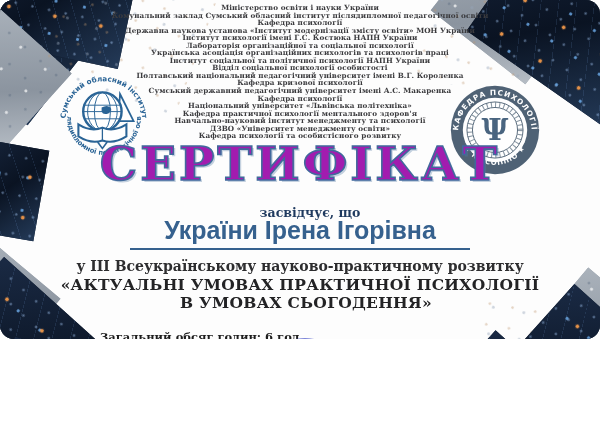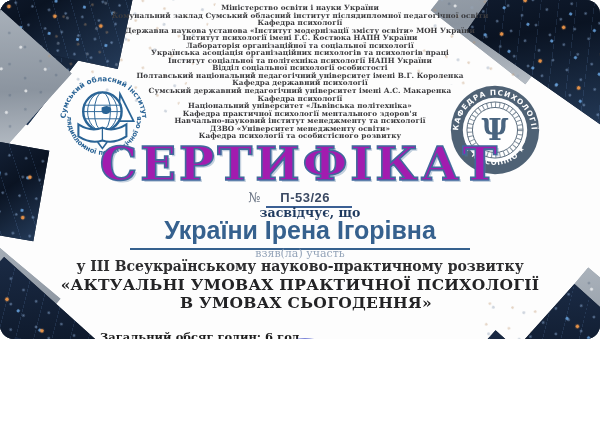--- a/index.html
+++ b/index.html
@@ -108,24 +108,24 @@
   <div class="content">
 
     <div class="hdr">
       <div>Міністерство освіти і науки України</div>
       <div>Комунальний заклад Сумський обласний інститут післядипломної педагогічної освіти</div>
       <div>Кафедра психології</div>
       <div>Державна наукова установа «Інститут модернізації змісту освіти» МОН України</div>
       <div>Інститут психології імені Г.С. Костюка НАПН України</div>
       <div>Лабораторія організаційної та соціальної психології</div>
       <div>Українська асоціація організаційних психологів та психологів праці</div>
-      <div>Інститут соціальної та політехніка психології НАПН України</div>
+      <div>Інститут соціальної та політичної психології НАПН України</div>
       <div>Відділ соціальної психології особистості</div>
       <div>Полтавський національний педагогічний університет імені В.Г. Короленка</div>
-      <div>Кафедра державний психології</div>
+      <div>Кафедра кризової психології</div>
       <div>Сумський державний педагогічний університет імені А.С. Макаренка</div>
       <div>Кафедра психології</div>
       <div>Національний університет «Львівська політехніка»</div>
       <div>Кафедра практичної психології ментального здоров'я</div>
       <div>Навчально-науковий інститут менеджменту та психології</div>
       <div>ДЗВО «Університет менеджменту освіти»</div>
       <div>Кафедра психології та особистісного розвитку</div>
     </div>
 
     <svg class="seal-left" viewBox="0 0 120 120">
@@ -168,29 +168,25 @@
         <textPath href="#rsTop" startOffset="50%" text-anchor="middle">КАФЕДРА  ПСИХОЛОГІЇ</textPath>
       </text>
       <text font-size="7.5" font-weight="bold" fill="#ffffff" font-family="DejaVu Sans, sans-serif" letter-spacing="1">
         <textPath href="#rsBot" startOffset="50%" text-anchor="middle">★ КЗ СОІППО ★</textPath>
       </text>
       <text x="50" y="61" font-size="32" font-weight="bold" fill="#4a6580" text-anchor="middle" font-family="DejaVu Serif, serif">Ψ</text>
     </svg>
 
     <div class="title">СЕРТИФІКАТ</div>
 
-    <div class="numline">
-      <span class="no">№</span><span class="num">П-53/26</span>
-    </div>
 
     <div class="certifies">засвідчує, що</div>
 
     <div class="name"><span>України Ірена Ігорівна</span></div>
 
-    <div class="took">взяв(ла) участь</div>
     <div class="ev1">у ІІІ Всеукраїнському науково-практичному розвитку</div>
     <div class="ev2">«АКТУАЛЬНІ УМОВАХ ПРАКТИЧНОЇ ПСИХОЛОГІЇ</div>
     <div class="ev3">В УМОВАХ СЬОГОДЕННЯ»</div>
 
     <div class="hours">Загальний обсяг годин: 6 год.</div>
     <div class="order">Наказ від 12.01.2026 №14-ОД</div>
 
     <div class="rector">Ректор</div>
     <div class="signer">Юрій НІКІТІН</div>
 

